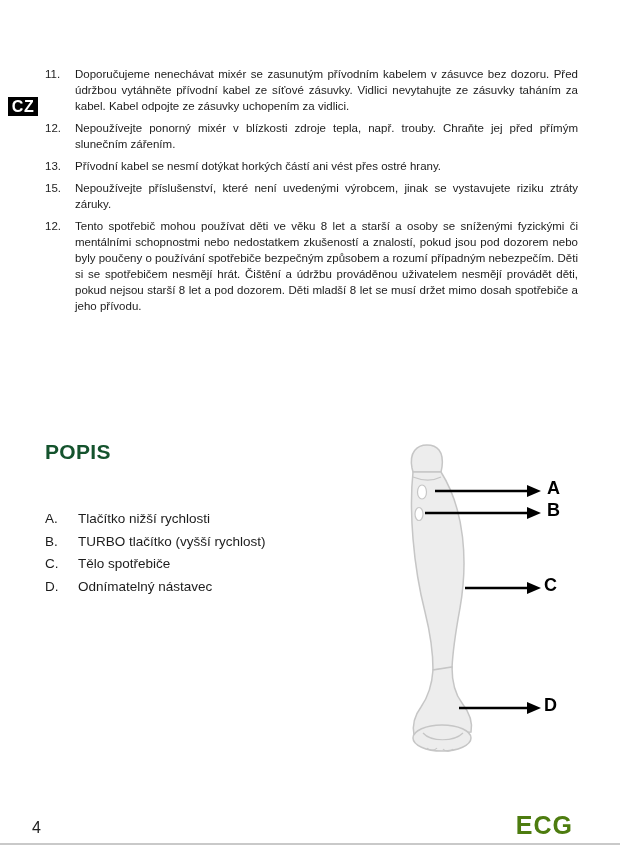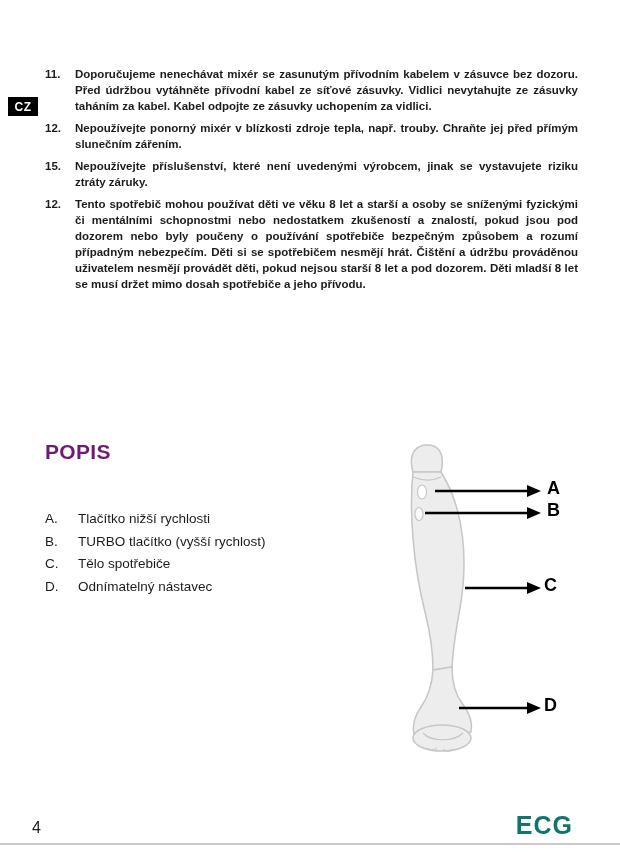--- a/index.html
+++ b/index.html
@@ -9,37 +9,37 @@
     font-family:"Liberation Sans", sans-serif;
     color:#1c1c1c;
     position:relative;
     overflow:hidden;
   }
 
   .cz-badge {
     position:absolute; left:8px; top:97px;
     width:30px; height:19px;
     background:#000; color:#fff;
-    font-size:12px; font-weight:bold; letter-spacing:0.5px;
+    font-size:16px; font-weight:bold; letter-spacing:0.5px;
     display:flex; align-items:center; justify-content:center;
   }
 
   .instructions {
     position:absolute; left:45px; top:66px; width:533px;
     margin:0; padding:0; list-style:none;
     font-size:11.5px; line-height:16px;
   }
-  .instructions li { display:flex; margin-bottom:6px;font-weight:bold; }
+  .instructions li { display:flex; margin-bottom:6px; }
   .instructions .num { flex:0 0 21px; margin-right:9px; }
   .instructions .txt { flex:1; text-align:justify; }
 
   .popis {
     position:absolute; left:45px; top:440px; margin:0;
     font-size:21px; font-weight:bold; letter-spacing:0.3px;
-    color:#701a75;
+    color:#14532d;
   }
 
   .parts {
     position:absolute; left:45px; top:508px;
     margin:0; padding:0; list-style:none;
     font-size:13.5px; line-height:22.5px;
   }
   .parts li { display:flex; }
   .parts .letter { flex:0 0 33px; }
 
@@ -47,21 +47,21 @@
   .diagram svg { position:absolute; left:0; top:0; }
   .dlabel { position:absolute; font-weight:bold; font-size:18px; color:#000; }
   .dlabel-a { left:172px; top:38px; }
   .dlabel-b { left:172px; top:60px; }
   .dlabel-c { left:169px; top:135px; }
   .dlabel-d { left:169px; top:255px; }
 
   .footer-num { position:absolute; left:32px; top:819px; font-size:16px; color:#222; }
   .brand {
     position:absolute; right:47px; top:811px;
-    font-size:25px; font-weight:bold; letter-spacing:1px; color:#0f766e;
+    font-size:25px; font-weight:bold; letter-spacing:1px; color:#4d7c0f;
   }
   .footer-line {
     position:absolute; left:0; top:843px; width:620px; height:2px;
     background:#c9c9c9;
   }
 </style>
 </head>
 <body>
 
 <div class="page">
@@ -69,20 +69,24 @@
   <div class="cz-badge">CZ</div>
 
   <ol class="instructions">
     <li>
       <span class="num">11.</span>
       <span class="txt">Doporučujeme nenechávat mixér se zasunutým přívodním kabelem v zásuvce bez dozoru. Před údržbou vytáhněte přívodní kabel ze síťové zásuvky. Vidlici nevytahujte ze zásuvky taháním za kabel. Kabel odpojte ze zásuvky uchopením za vidlici.</span>
     </li>
     <li>
       <span class="num">12.</span>
       <span class="txt">Nepoužívejte ponorný mixér v blízkosti zdroje tepla, např. trouby. Chraňte jej před přímým slunečním zářením.</span>
+    </li>
+    <li>
+      <span class="num">13.</span>
+      <span class="txt">Přívodní kabel se nesmí dotýkat horkých částí ani vést přes ostré hrany.</span>
     </li>
     <li>
       <span class="num">15.</span>
       <span class="txt">Nepoužívejte příslušenství, které není uvedenými výrobcem, jinak se vystavujete riziku ztráty záruky.</span>
     </li>
     <li>
       <span class="num">12.</span>
       <span class="txt">Tento spotřebič mohou používat děti ve věku 8 let a starší a osoby se sníženými fyzickými či mentálními schopnostmi nebo nedostatkem zkušeností a znalostí, pokud jsou pod dozorem nebo byly poučeny o používání spotřebiče bezpečným způsobem a rozumí případným nebezpečím. Děti si se spotřebičem nesmějí hrát. Čištění a údržbu prováděnou uživatelem nesmějí provádět děti, pokud nejsou starší 8 let a pod dozorem. Děti mladší 8 let se musí držet mimo dosah spotřebiče a jeho přívodu.</span>
     </li>
   </ol>

